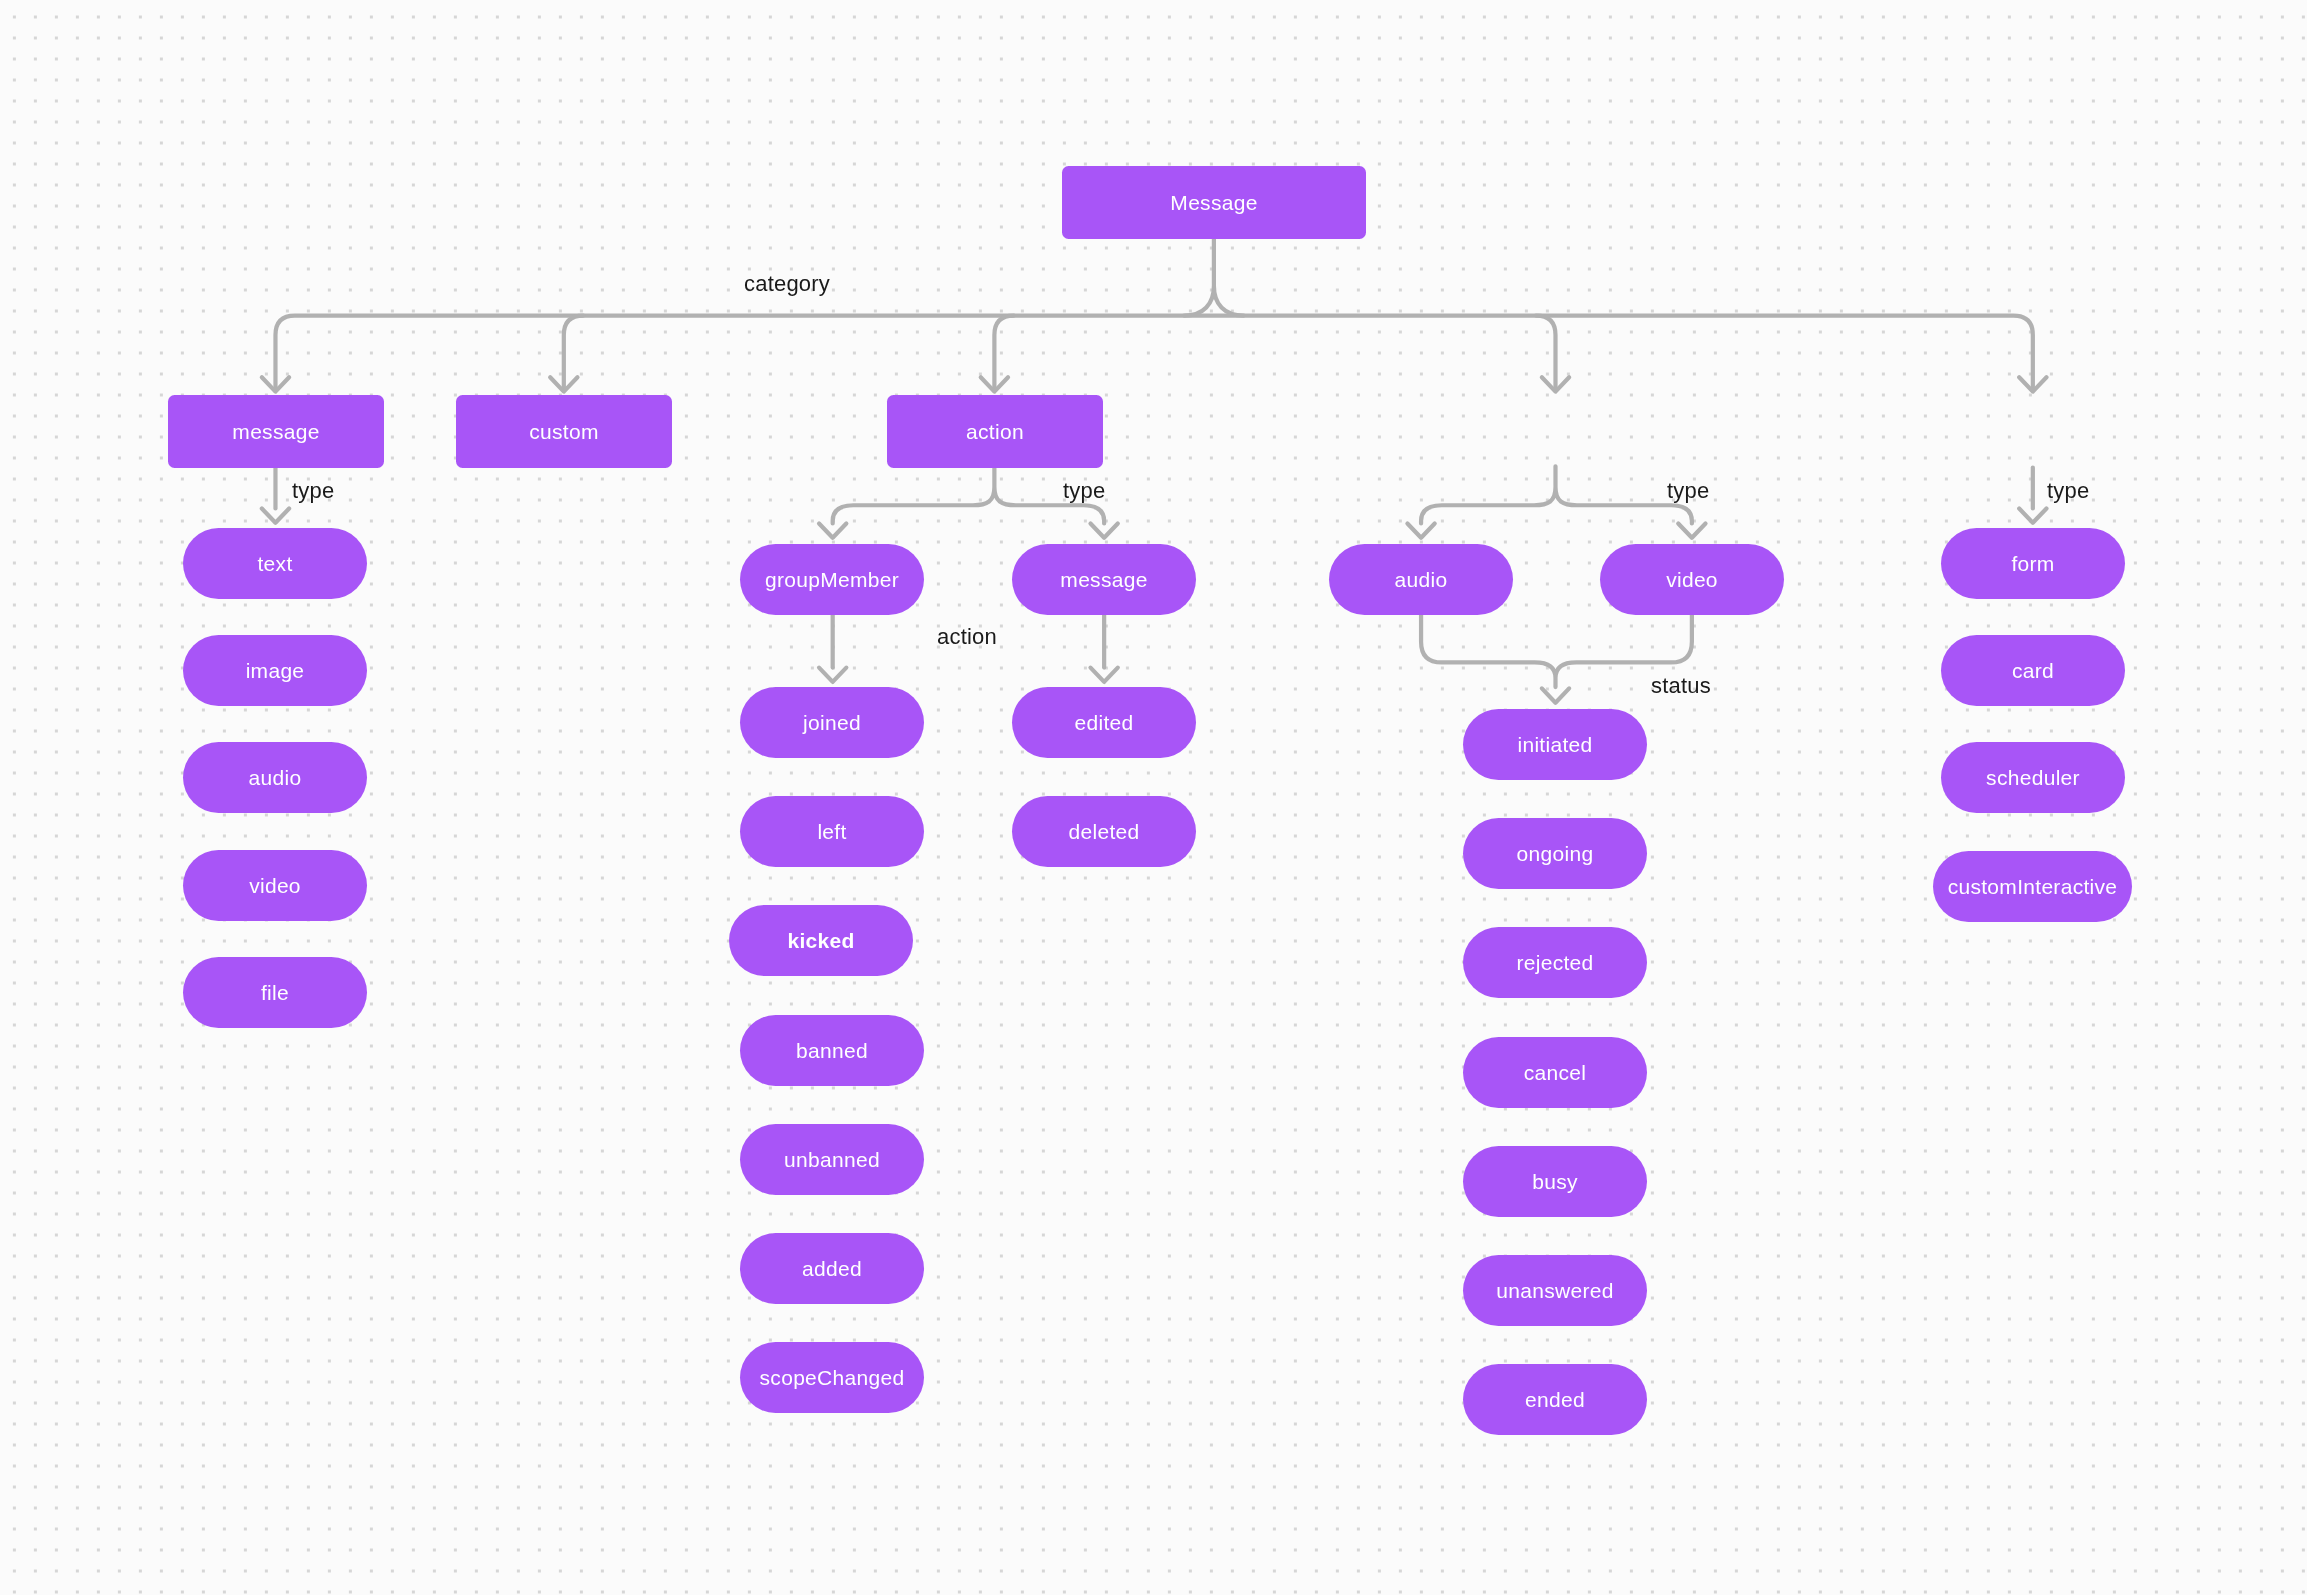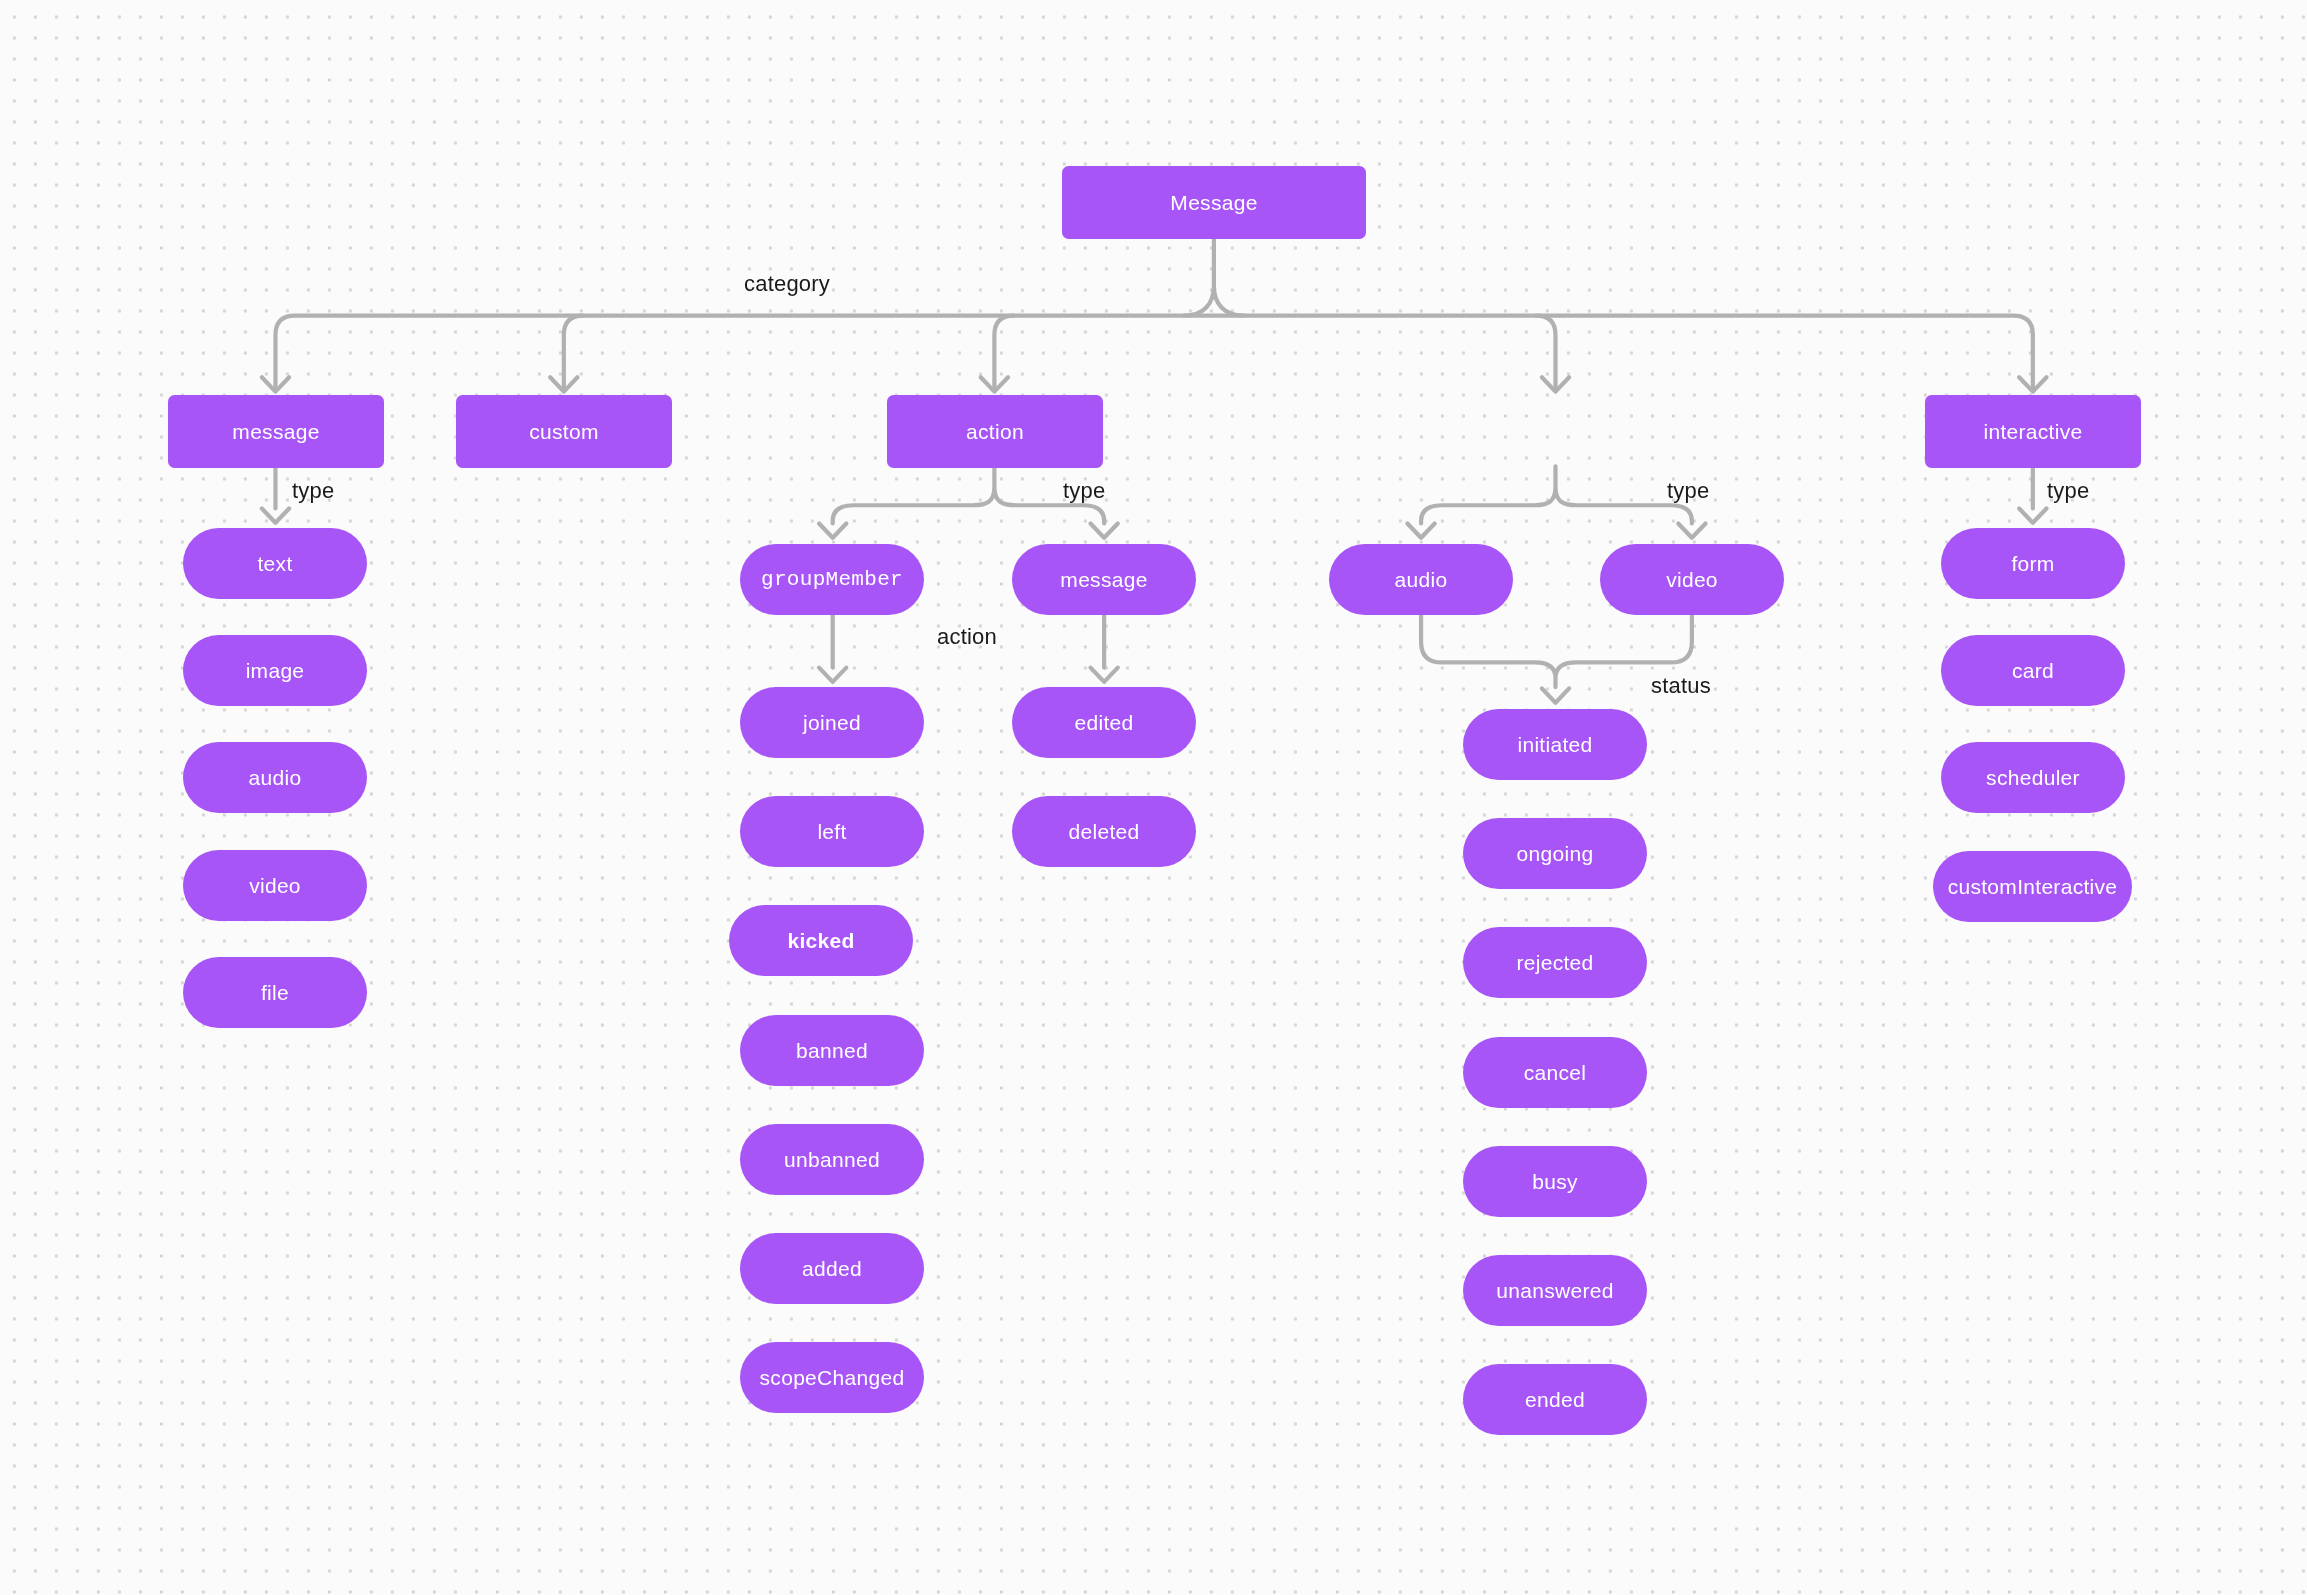--- a/index.html
+++ b/index.html
@@ -82,29 +82,28 @@
   <div class="edge-label" style="left:1667px;top:478px;">type</div>
   <div class="edge-label" style="left:2047px;top:478px;">type</div>
   <div class="edge-label" style="left:937px;top:624px;">action</div>
   <div class="edge-label" style="left:1625px;top:673px;margin-left:26px;">status</div>
 
   <div class="node" style="left:1062px;top:166px;width:304px;">Message</div>
 
   <div class="node" style="left:168px;top:395px;width:216px;">message</div>
   <div class="node" style="left:456px;top:395px;width:216px;text-align:center;">custom</div>
   <div class="node" style="left:887px;top:395px;width:216px;">action</div>
-  <div class="node" style="left:1925px;top:395px;width:216px;">interactive</div>
 
   <div class="node pill" style="left:183px;top:528px;width:184px;">text</div>
   <div class="node pill" style="left:183px;top:635px;width:184px;">image</div>
   <div class="node pill" style="left:183px;top:742px;width:184px;">audio</div>
   <div class="node pill" style="left:183px;top:850px;width:184px;">video</div>
   <div class="node pill" style="left:183px;top:957px;width:184px;">file</div>
 
-  <div class="node pill" style="left:740px;top:544px;width:184px;font-family:Liberation Mono, monospace;">groupMember</div>
+  <div class="node pill" style="left:740px;top:544px;width:184px;">groupMember</div>
   <div class="node pill" style="left:1012px;top:544px;width:184px;">message</div>
 
   <div class="node pill" style="left:740px;top:687px;width:184px;">joined</div>
   <div class="node pill" style="left:740px;top:796px;width:184px;">left</div>
   <div class="node pill" style="left:729px;top:905px;width:184px;font-weight:bold;">kicked</div>
   <div class="node pill" style="left:740px;top:1015px;width:184px;">banned</div>
   <div class="node pill" style="left:740px;top:1124px;width:184px;">unbanned</div>
   <div class="node pill" style="left:740px;top:1233px;width:184px;">added</div>
   <div class="node pill" style="left:740px;top:1342px;width:184px;">scopeChanged</div>
 

